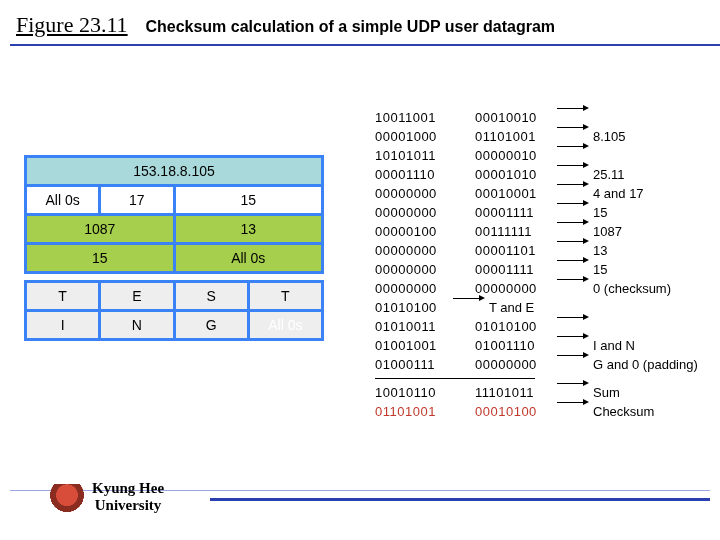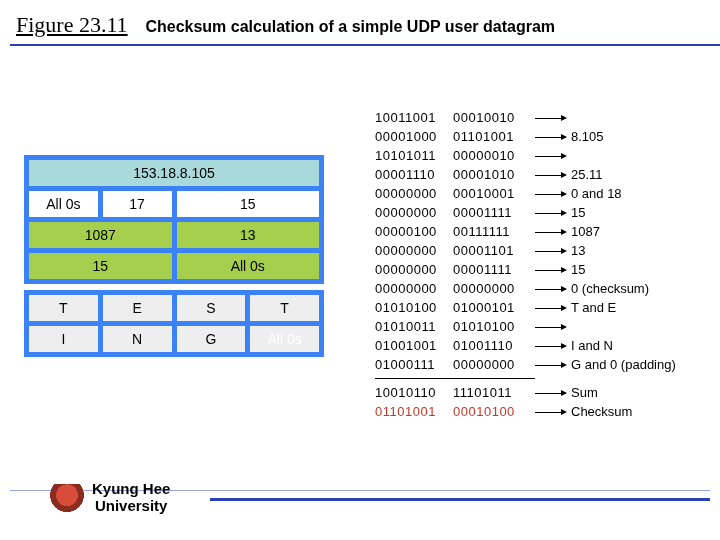--- a/index.html
+++ b/index.html
@@ -38,21 +38,21 @@
     left: 24px;
     top: 155px;
     width: 300px;
     font-size: 14px;
   }
   .packet table {
     border-collapse: collapse;
     width: 100%;
   }
   .packet td {
-    border: 5px solid #3b82f6;
+    border: 3px solid #3b82f6;
     text-align: center;
     height: 24px;
     margin-top: 33px;
   }
   .teal td   { background: #a9d9da; }
   .white td  { background: #fff; }
   .green td  { background: #a5cf4c; }
   .data  td  { background: #eee; }
   .gap-top {
     margin-top: 6px;
@@ -64,33 +64,34 @@
     position: absolute;
     left: 375px;
     top: 108px;
     width: 330px;
     font-family: "Segoe UI", Arial, sans-serif;
     font-size: 13px;
     line-height: 19px;
   }
   .bin-row {
     display: flex;
-    align-items: center;
+    align-items: flex-start;
     height: 19px;
     white-space: nowrap;
   }
   .bits-a {
     width: 78px;
     font-variant-numeric: tabular-nums;
     letter-spacing: 0.5px;
   }
   .bits-b {
     width: 82px;
     font-variant-numeric: tabular-nums;
     letter-spacing: 0.5px;
+    margin-left: 22px;
   }
   .arrow {
     width: 36px;
     position: relative;
   }
   .arrow::before {
     content: "";
     position: absolute;
     left: 0;
     top: 50%;
@@ -115,20 +116,21 @@
   }
   .red-bits .bits-a, .red-bits .bits-b { color: #c0392b; }
 
   
   .footer {
     position: absolute;
     left: 0;
     bottom: 14px;
     width: 720px;
     height: 56px;
+    font-family: Liberation Serif, serif;
   }
   .footer .logo {
     position: absolute;
     left: 50px;
     top: 14px;
     width: 34px;
     height: 28px;
     background: radial-gradient(circle at 50% 40%, #d84c3a 0 45%, #8a2c1f 46% 70%, transparent 71%);
     border-radius: 4px;
   }
@@ -227,21 +229,21 @@
       <div class="bin-row">
         <span class="bits-a">00001110</span>
         <span class="bits-b">00001010</span>
         <span class="arrow"></span>
         <span class="meaning">25.11</span>
       </div>
       <div class="bin-row">
         <span class="bits-a">00000000</span>
         <span class="bits-b">00010001</span>
         <span class="arrow"></span>
-        <span class="meaning">0 and 18</span>
+        <span class="meaning">4 and 17</span>
       </div>
       <div class="bin-row">
         <span class="bits-a">00000000</span>
         <span class="bits-b">00001111</span>
         <span class="arrow"></span>
         <span class="meaning">15</span>
       </div>
       <div class="bin-row">
         <span class="bits-a">00000100</span>
         <span class="bits-b">00111111</span>
@@ -261,21 +263,20 @@
         <span class="meaning">15</span>
       </div>
       <div class="bin-row">
         <span class="bits-a">00000000</span>
         <span class="bits-b">00000000</span>
         <span class="arrow"></span>
         <span class="meaning">0 (checksum)</span>
       </div>
       <div class="bin-row">
         <span class="bits-a">01010100</span>
-        <span class="bits-b">01000101</span>
         <span class="arrow"></span>
         <span class="meaning">T and E</span>
       </div>
       <div class="bin-row">
         <span class="bits-a">01010011</span>
         <span class="bits-b">01010100</span>
         <span class="arrow"></span>
       </div>
       <div class="bin-row">
         <span class="bits-a">01001001</span>

